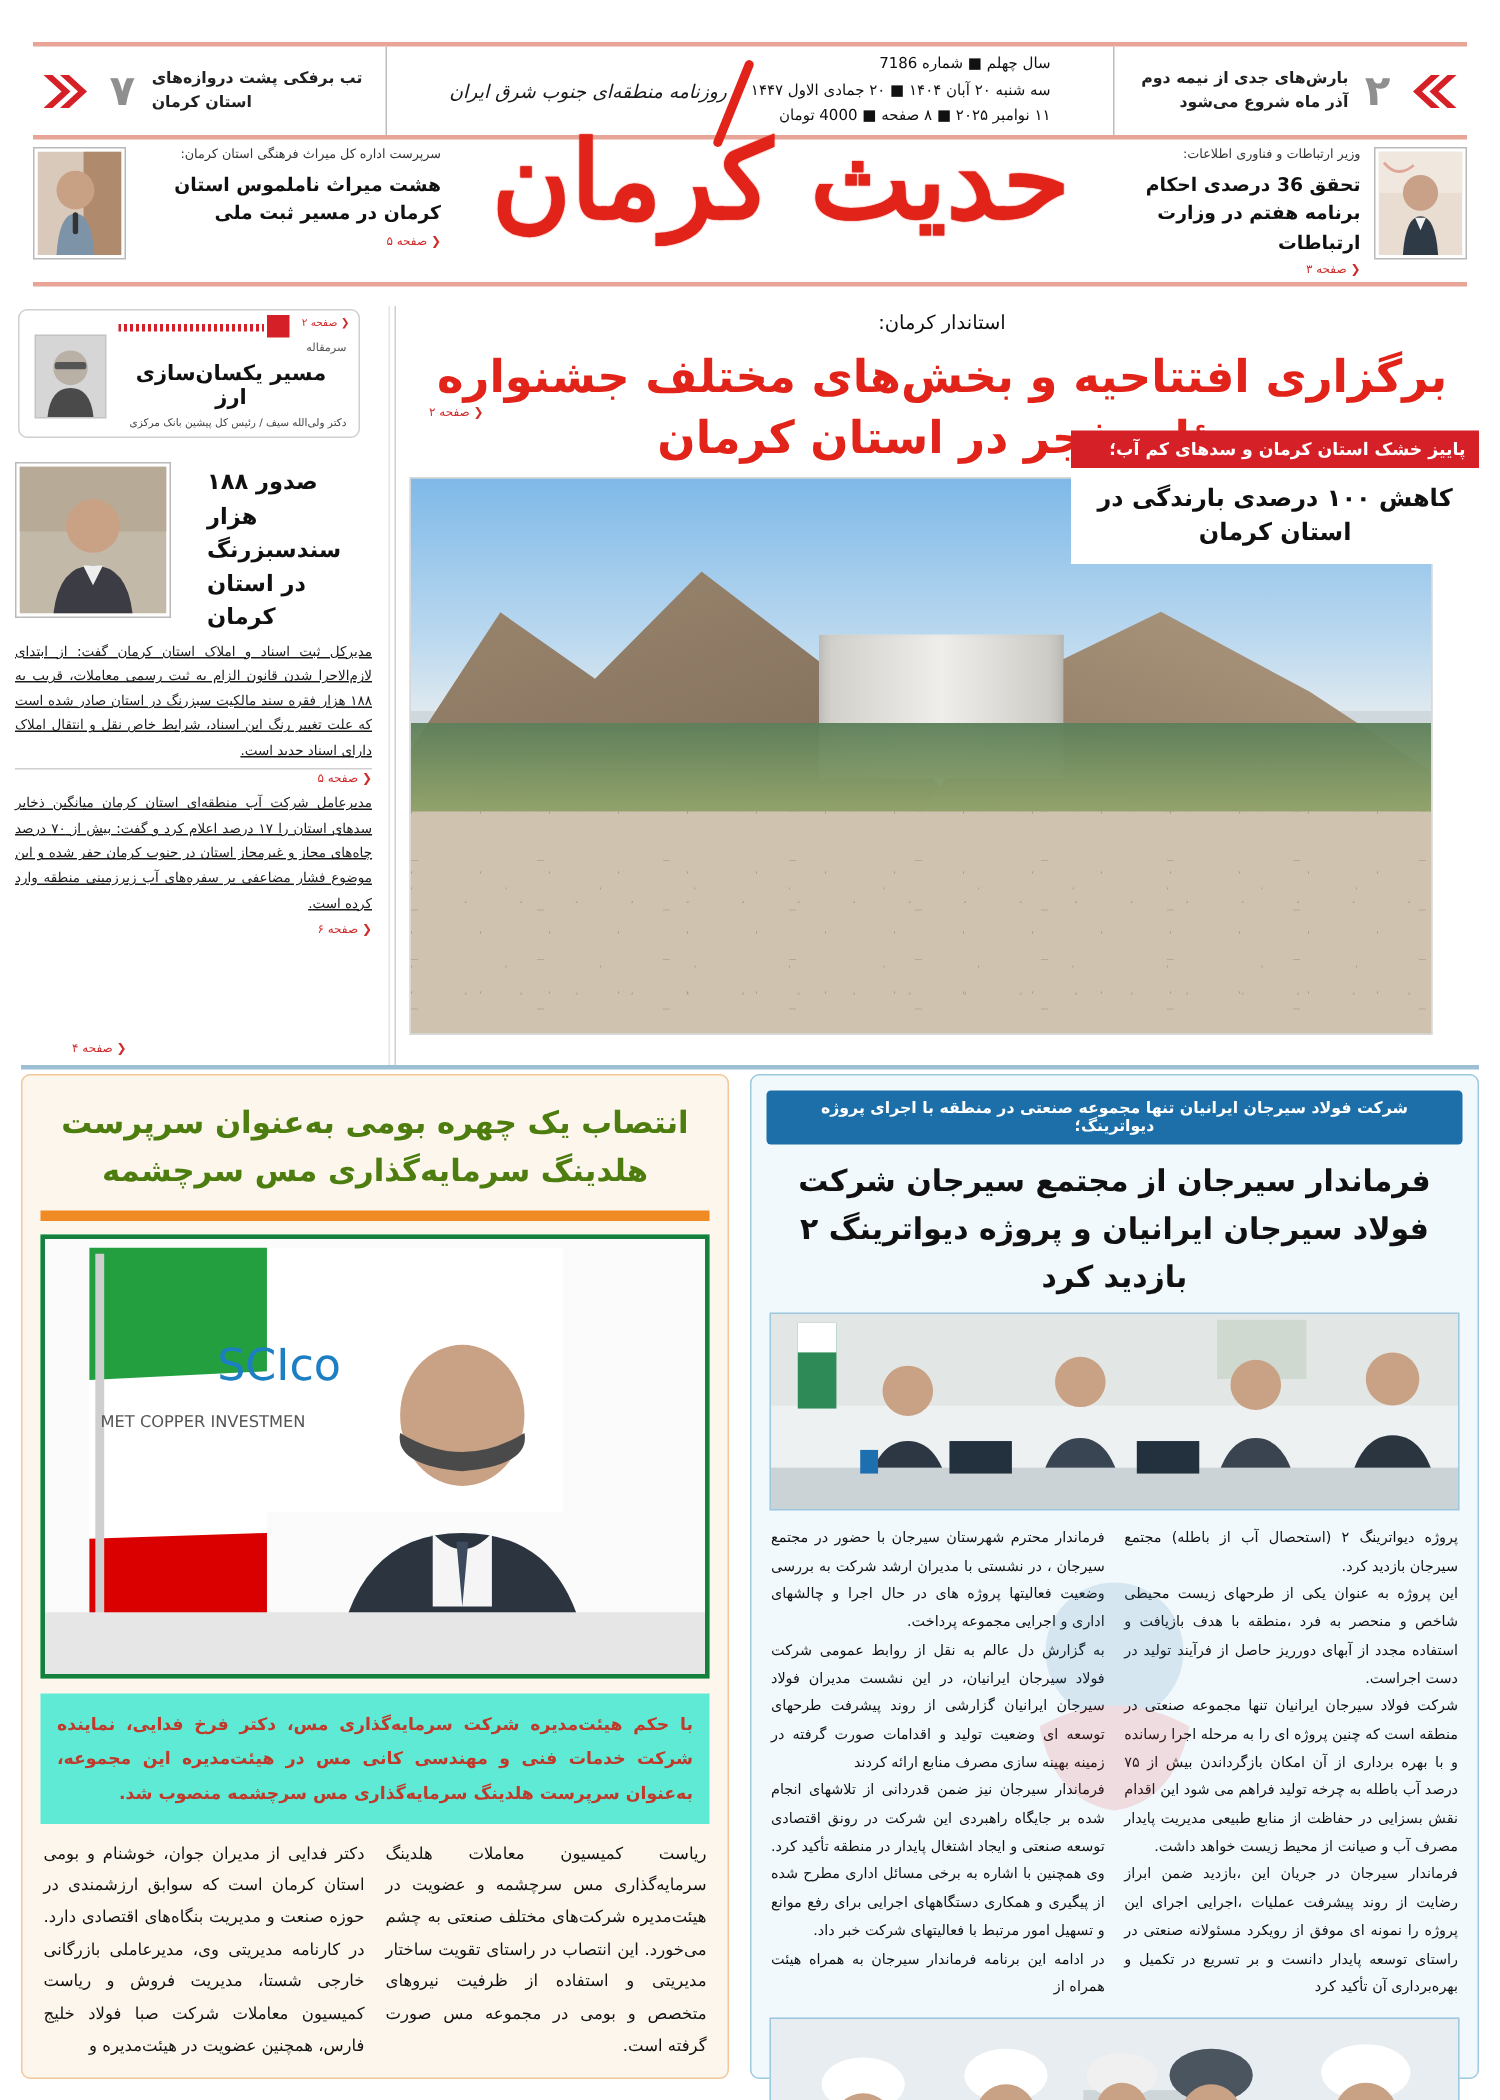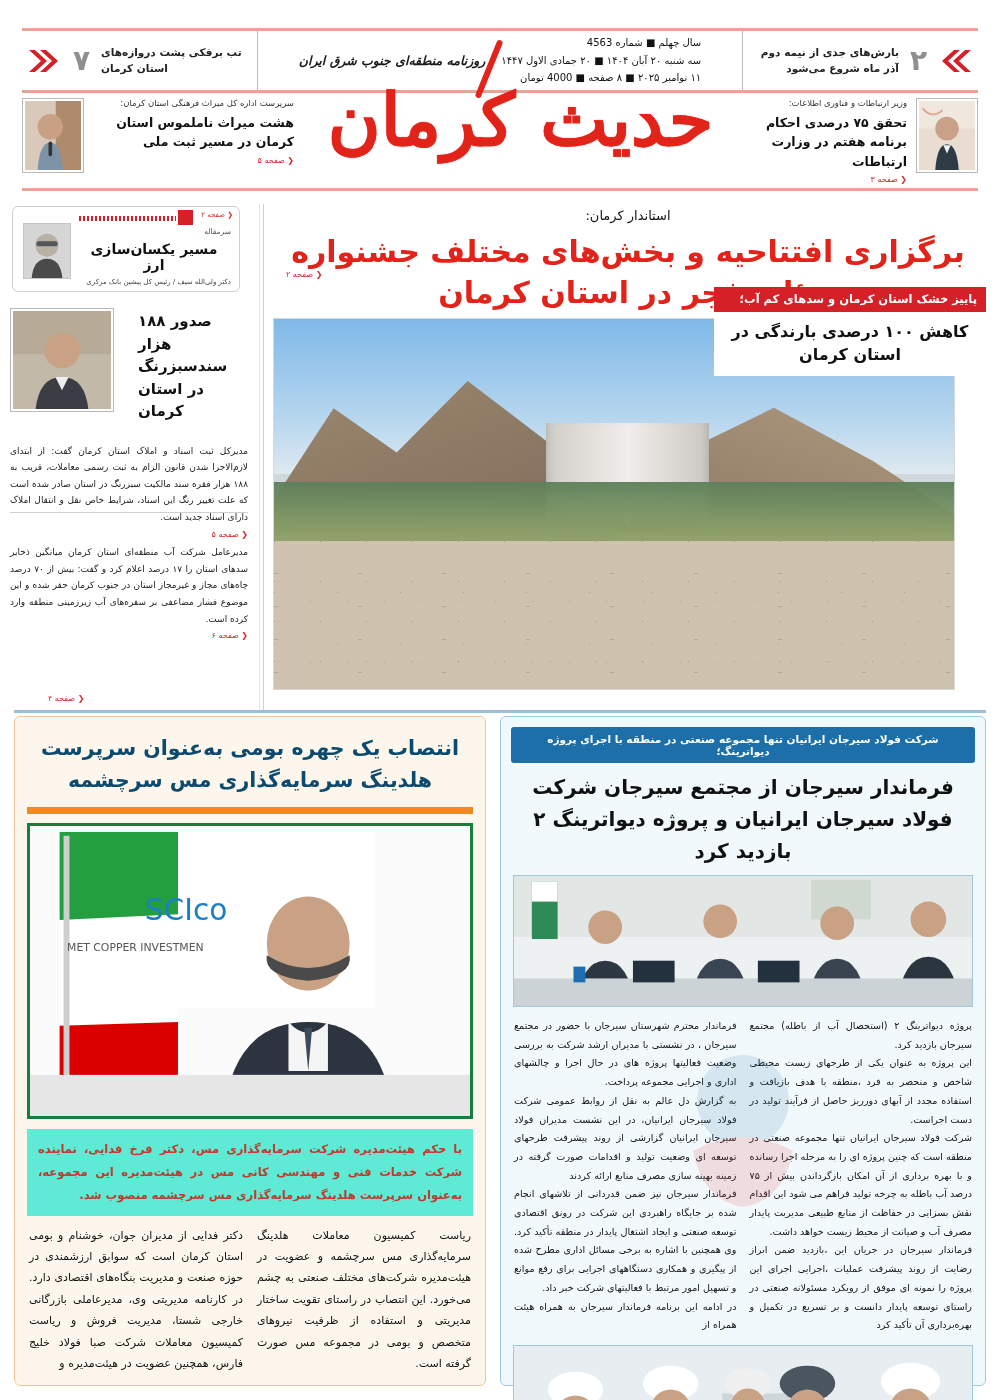--- a/index.html
+++ b/index.html
@@ -24,21 +24,21 @@
   .teaser { display: flex; align-items: center; gap: 8px; padding: 0 6px; }
   .teaser-num { font-size: 28px; color: #8f8f8f; font-weight: bold; line-height: 1; padding: 0 3px; }
   .chev { display: inline-block; line-height: 1; }
   .chev svg { display: block; }
   .teaser-text { font-size: 10.5px; line-height: 1.5; color: #222; font-weight: bold; max-width: 150px; }
   .teaser.right { border-left: 1px solid #bdbdbd; }
   .teaser.left { border-right: 1px solid #bdbdbd; }
   .teaser.left .teaser-text { text-align: left; }
 
   .mast-center { flex: 1; display: flex; align-items: center; justify-content: center; gap: 16px; position: relative; }
-  .tagline { font-size: 12.5px; color: #1a1a1a; font-style: italic; white-space: nowrap; font-weight: bold; }
+  .tagline { font-size: 12.5px; color: #1a1a1a; font-style: italic; white-space: nowrap; font-weight: normal; }
   .issue-meta { font-size: 10px; line-height: 1.75; color: #111; text-align: right; white-space: nowrap; }
 
   
   .logo {
     position: absolute; top: 84px; left: 0; right: 0;
     text-align: center; pointer-events: none; padding-left: 41px;
   }
   .logo-text {
     font-family: "DejaVu Serif", "Liberation Serif", serif;
     font-size: 72px; color: #e2231a; font-weight: bold;
@@ -98,34 +98,34 @@
     background-image: repeating-linear-gradient(90deg,#d62027 0 2px, transparent 2px 4px); }
   .edit-label { position: absolute; top: 20px; right: 8px; font-size: 7.5px; color: #555; }
   .edit-photo { position: absolute; top: 16px; left: 10px; width: 48px; height: 56px; border: 1px solid #c4c4c4; overflow: hidden; }
   .edit-title { position: absolute; top: 34px; right: 10px; left: 66px; font-size: 14px; font-weight: bold; color: #111; text-align: center; }
   .edit-author { position: absolute; bottom: 5px; right: 8px; font-size: 7px; color: #444; }
 
   .sb-item { position: absolute; right: 752px; width: 238px; }
   .sb-hd { display: flex; gap: 24px; align-items: flex-start; }
   .sb-hd-title { flex: 1; font-size: 15px; font-weight: bold; line-height: 1.5; color: #111; text-align: left; padding-top: 2px; }
   .sb-photo { width: 104px; height: 104px; border: 1px solid #b9b9b9; padding: 2px; background: #fff; flex: 0 0 auto; }
-  .sb-body { margin-top: 20px; font-size: 9px; line-height: 1.85; color: #1a1a1a; text-align: justify; }
+  .sb-body { margin-top: 4px; font-size: 9px; line-height: 1.85; color: #1a1a1a; text-align: justify; text-decoration: underline; }
   .sb-page { margin-top: 4px; font-size: 8px; color: #d02c2c; }
   .sb-sep { position: absolute; right: 752px; width: 238px; height: 1px; background: #cfcfcf; }
 
   .v-divider { position: absolute; top: 204px; right: 736px; width: 1px; height: 506px; background: #cfcfcf; }
   .v-divider2 { position: absolute; top: 204px; right: 740px; width: 1px; height: 506px; background: #e3e3e3; }
 
   
   .big-sep { position: absolute; top: 710px; left: 14px; right: 14px; height: 3px; background: #9dbfd4; }
 
   
   .artL { position: absolute; top: 716px; left: 14px; width: 472px; height: 670px;
     border: 1px solid #f0c79a; border-radius: 6px; background: #fdf6ec; padding: 10px; }
-  .artL-title { font-size: 20.5px; font-weight: bold; color: #0c4a6e; text-align: center; line-height: 1.55; padding: 6px 4px 10px; }
+  .artL-title { font-size: 20.5px; font-weight: bold; color: #4d7c0f; text-align: center; line-height: 1.55; padding: 6px 4px 10px; }
   .artL-orange { height: 7px; background: #f08a24; margin: 0 2px; }
   .artL-photo { margin: 9px 2px 0; height: 296px; border: 3px solid #15803d; overflow: hidden; position: relative; background: #86efac; }
   .artL-cap { margin: 10px 2px 0; background: #5eead4; padding: 9px 11px; font-size: 11.5px; line-height: 2; color: #c0392b; text-align: justify; font-weight: bold; }
   .artL-cols { margin: 9px 4px 0; display: flex; gap: 14px; }
   .artL-col { flex: 1; font-size: 11px; line-height: 1.95; color: #111; text-align: justify; }
 
   
   .artR { position: absolute; top: 716px; right: 14px; width: 486px; height: 670px;
     border: 1px solid #9dc9e0; border-radius: 6px; background: #f2f9fd; padding: 10px; }
   .artR-kicker { background: #1c6fa8; color: #fff; font-size: 10.5px; font-weight: bold; padding: 6px 10px; border-radius: 3px; text-align: center; }
@@ -156,21 +156,21 @@
             <path d="M16,2 L4,13 L16,24 L22,24 L10,13 L22,2 Z" fill="#d62027"></path>
             <path d="M27,2 L15,13 L27,24 L33,24 L21,13 L33,2 Z" fill="#d62027"></path>
           </svg>
         </span>
         <span class="teaser-num">۲</span>
         <span class="teaser-text">بارش‌های جدی از نیمه دوم آذر ماه شروع می‌شود</span>
       </div>
 
       <div class="mast-center">
         <div class="issue-meta">
-          <div>سال چهلم ■ شماره 4563</div>
+          <div>سال چهلم ■ شماره 7186</div>
           <div>سه شنبه ۲۰ آبان ۱۴۰۴ ■ ۲۰ جمادی الاول ۱۴۴۷</div>
           <div>۱۱ نوامبر ۲۰۲۵ ■ ۸ صفحه ■ 4000 تومان</div>
         </div>
         <div class="tagline">روزنامه منطقه‌ای جنوب شرق ایران</div>
       </div>
 
       <div class="teaser left">
         <span class="teaser-text">تب برفکی پشت دروازه‌های استان کرمان</span>
         <span class="teaser-num">۷</span>
         <span class="chev">
@@ -194,21 +194,21 @@
         <rect width="62" height="75" fill="#e9ddd2"></rect>
         <rect x="0" y="0" width="62" height="30" fill="#f0e7de"></rect>
         <path d="M4 8 q10 12 22 2" stroke="#e0a69a" stroke-width="2" fill="none"></path>
         <circle cx="31" cy="30" r="13" fill="#c9a188"></circle>
         <path d="M18 75 q2 -28 13 -28 q11 0 13 28 z" fill="#2f3a47"></path>
         <path d="M27 48 l4 9 l4 -9 z" fill="#f2f2f2"></path>
       </svg>
     </div>
     <div class="blurb-txt">
       <div class="blurb-kicker">وزیر ارتباطات و فناوری اطلاعات:</div>
-      <div class="blurb-title">تحقق ۷۵ درصدی احکام برنامه هفتم در وزارت ارتباطات</div>
+      <div class="blurb-title">تحقق 36 درصدی احکام برنامه هفتم در وزارت ارتباطات</div>
       <div class="pagemark">
         <span class="ar">❮</span>
         <span>صفحه ۳</span>
       </div>
     </div>
   </div>
 
   <div class="blurb left">
     <div class="blurb-photo">
       <svg class="ph" viewBox="0 0 62 75" preserveAspectRatio="none">

